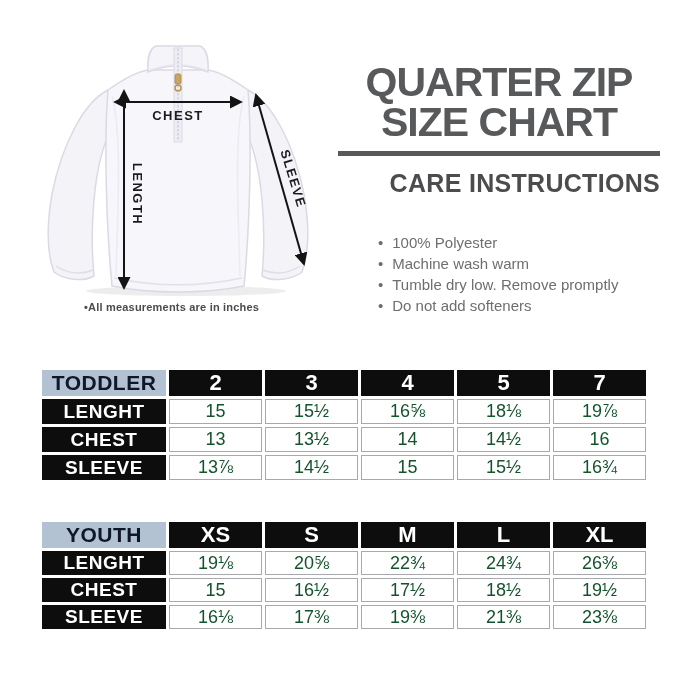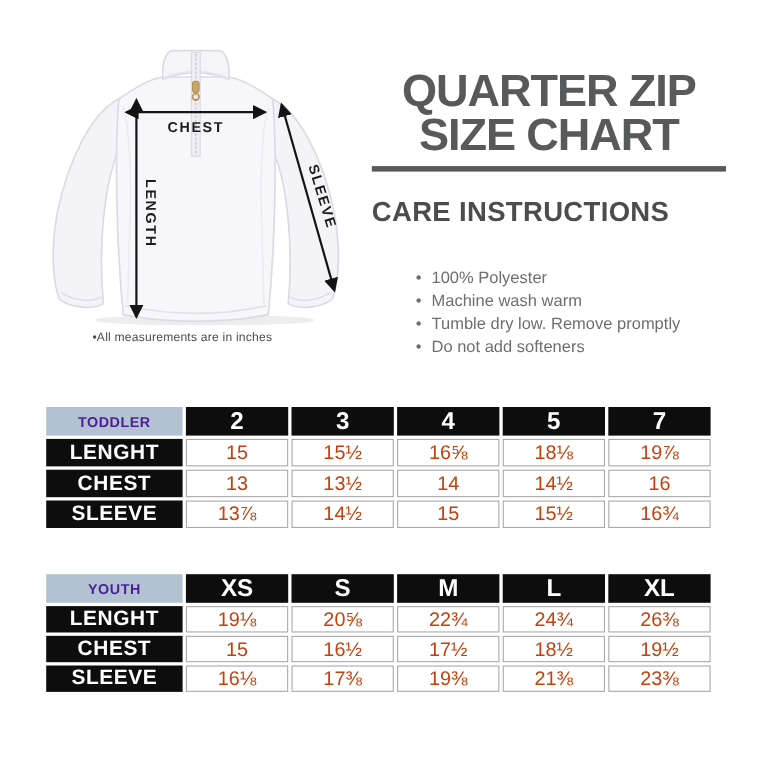--- a/index.html
+++ b/index.html
@@ -7,55 +7,55 @@
     width:700px;height:700px;background:#ffffff;
     font-family:"Liberation Sans", sans-serif;
     position:relative;overflow:hidden;
     -webkit-font-smoothing:antialiased;
   }
 
   
   .garment-wrap{position:absolute;left:36px;top:44px;width:302px;height:252px;}
   .measure-caption{
     position:absolute;left:84px;top:301px;
-    font-size:11px;font-weight:normal;color:#4b4b4e;letter-spacing:.2px;
+    font-size:11px;font-weight:bold;color:#4b4b4e;letter-spacing:.2px;
   }
 
   
   .right-col{position:absolute;left:338px;top:62px;width:322px;}
   .title{
     text-align:center;font-weight:bold;color:#58595b;
     font-size:41px;line-height:40px;letter-spacing:-1px;white-space:nowrap;
   }
   .title-rule{border:0;height:5px;background:#58595b;margin:9px 0 0 0;}
   .care-title{
-    text-align:left;font-weight:bold;color:#4c4c4e;
-    font-size:25px;margin-top:23px;letter-spacing:.3px;white-space:nowrap;
+    text-align:right;font-weight:bold;color:#4c4c4e;
+    font-size:25px;margin-top:13px;letter-spacing:.3px;white-space:nowrap;
   }
   .care-list{margin:34px 0 0 0;padding:0 0 0 40px;list-style:none;}
   .care-list li{font-size:15px;color:#6d6e71;line-height:21px;font-weight:500;}
   .care-list .dot{margin-right:9px;color:#6d6e71;}
 
   
   table.size-table{
     position:absolute;left:39px;border-collapse:separate;border-spacing:3px;
     table-layout:fixed;
   }
   #toddler-table{top:367px;}
   #youth-table{top:519px;}
   th,td{padding:0;text-align:center;vertical-align:middle;overflow:hidden;}
   col.c-label{width:124px;}
   col.c-data{width:93px;}
-  .cell-blue{background:#b2c2d2;color:#4c1d95;font-weight:bold;font-size:13px;letter-spacing:.5px;}
+  .cell-blue{background:#b2c2d2;color:#0f172a;font-weight:bold;font-size:21px;letter-spacing:.5px;}
   .cell-size{background:#0d0d0d;color:#ffffff;font-weight:bold;font-size:22px;}
   .cell-years{background:#0d0d0d;color:#ffffff;font-weight:bold;font-size:13px;letter-spacing:.3px;}
   .cell-label{background:#0d0d0d;color:#ffffff;font-weight:bold;font-size:19px;letter-spacing:.5px;margin-left:14px;}
   .cell-data{
     background:#ffffff;border:1px solid #a7a9ac;
-    color:#c2410c;font-size:18px;font-weight:400;margin-top:20px;
+    color:#14532d;font-size:18px;font-weight:400;margin-top:20px;
   }
   tr.r-size{height:26px;}
   tr.r-years{height:22px;}
   tr.r-data{height:25px;}
   #youth-table tr.r-size{height:25px;}
   #youth-table tr.r-data{height:24px;}
 </style>
 </head>
 <body>
 

